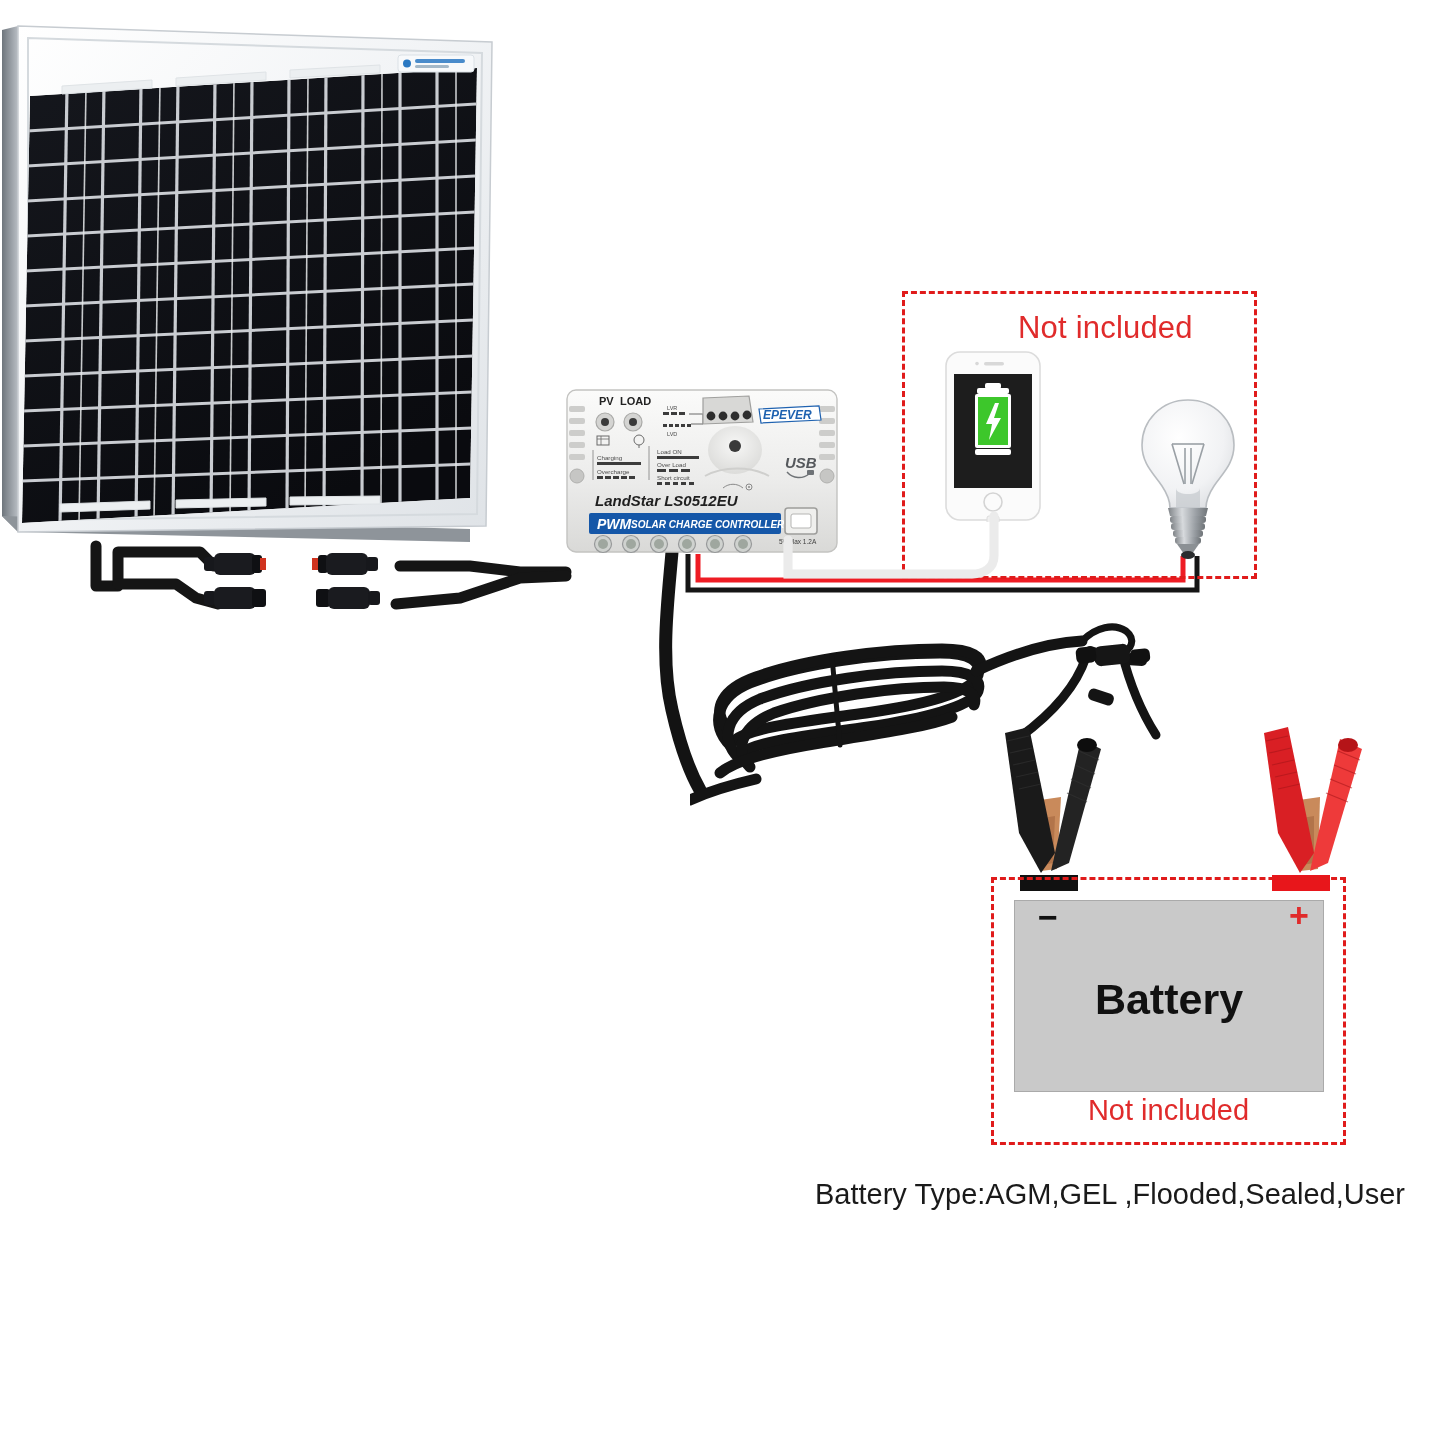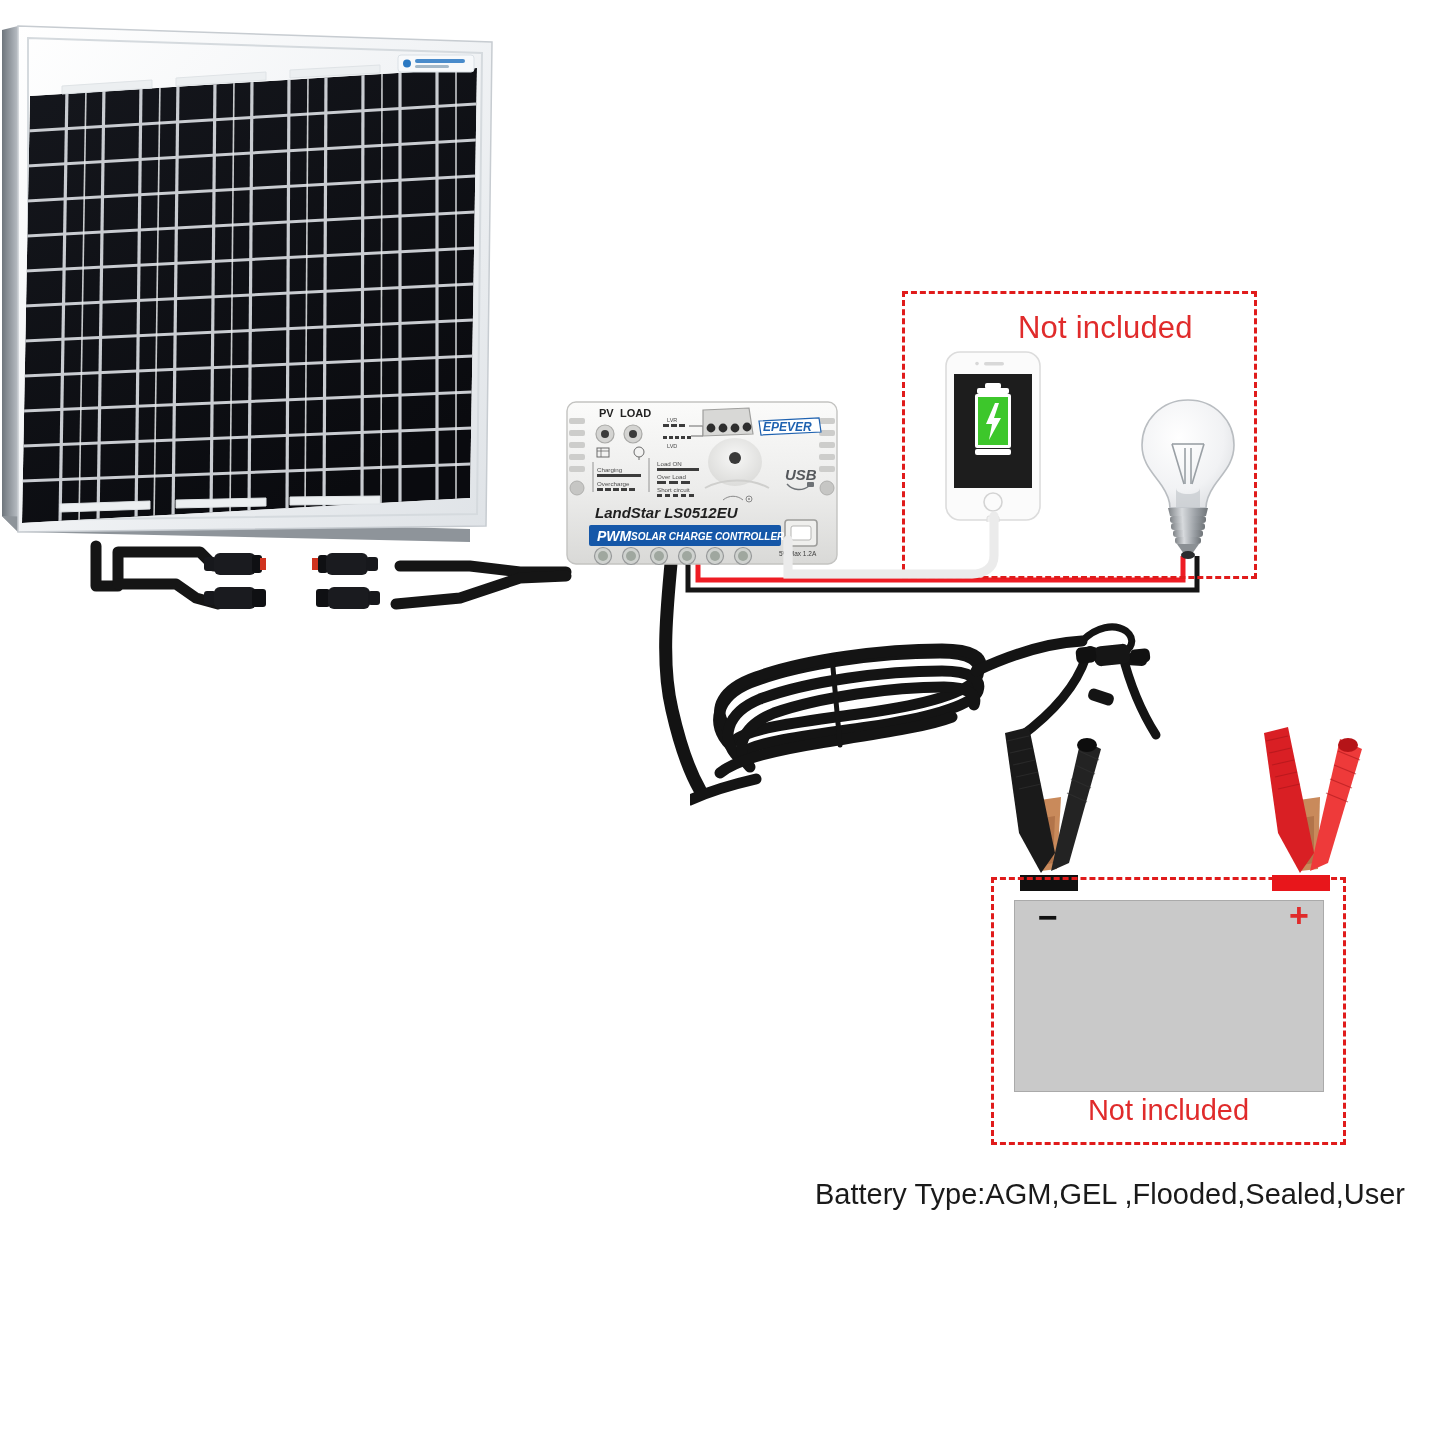--- a/index.html
+++ b/index.html
@@ -7,21 +7,21 @@
   body{width:1445px;height:1445px;position:relative;overflow:hidden;
        font-family:"Liberation Sans","DejaVu Sans",sans-serif;}
   .stage{position:absolute;left:0;top:0;width:1445px;height:1445px;background:#fff;}
   .abs{position:absolute;}
 
   
   #solar-panel{left:0px;top:8px;width:500px;height:535px;}
   .panel-svg{display:block;}
 
   
-  #controller{left:563px;top:396px;width:278px;height:186px;}
+  #controller{left:563px;top:384px;width:278px;height:186px;}
 
   
   #loads-box{left:902px;top:291px;width:355px;height:288px;
       border:3px dashed #e01b1b;box-sizing:border-box;background:transparent;}
   #loads-not-included{left:1018px;top:310px;width:240px;text-align:left;
       color:#e02b2b;font-size:31px;font-weight:400;letter-spacing:.2px;
       font-family:"Liberation Sans",sans-serif;}
 
   
   #phone{left:944px;top:350px;width:98px;height:172px;}
@@ -480,17 +480,18 @@
     </g>
     <ellipse cx="100" cy="22" rx="10" ry="7" fill="#b51418"></ellipse>
   </svg>
 
   <div class="abs term-pad" id="pad-neg"></div>
   <div class="abs term-pad" id="pad-pos"></div>
   <div class="abs" id="battery-box"></div>
   <div class="abs" id="battery-body"></div>
   <div class="abs" id="battery-minus">−</div>
   <div class="abs" id="battery-plus">+</div>
+  <div class="abs" id="battery-label">Battery</div>
   <div class="abs" id="battery-not-included">Not included</div>
 
   <div class="abs" id="caption">Battery Type:AGM,GEL ,Flooded,Sealed,User</div>
 
 </div>
 
 </body></html>

